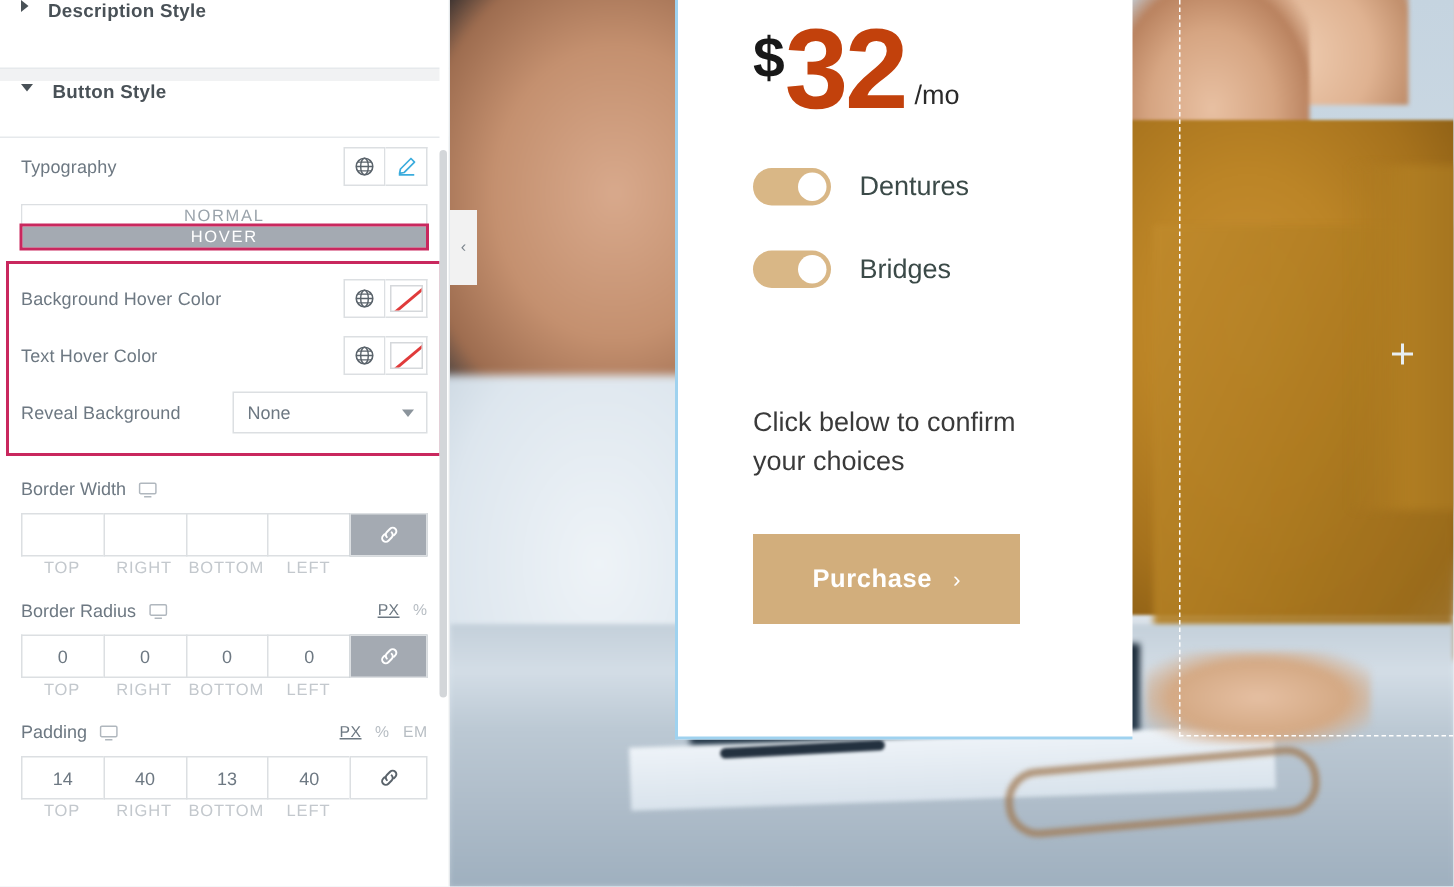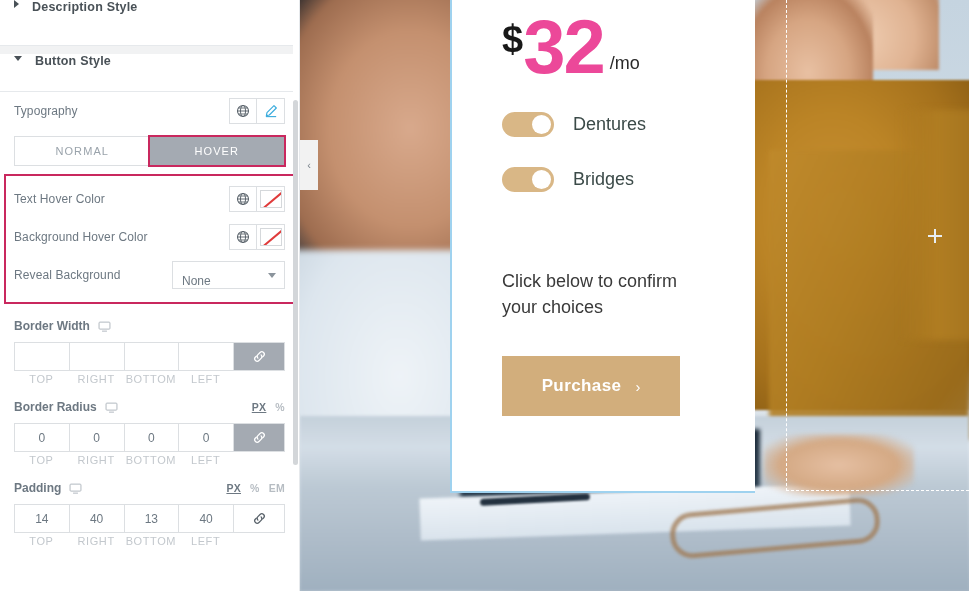--- a/index.html
+++ b/index.html
@@ -90,20 +90,21 @@
     transform: rotate(-40deg);
     transform-origin: center;
   }
 
   
   .tabs-wrap { padding: 6px 0 0 0; }
   .tabs {
     display: flex;
     border: 1px solid #dcdfe2;
     height: 30px;
+    flex-direction: column;
   }
   .tab {
     flex: 1;
     display: flex; align-items: center; justify-content: center;
     font-size: 11px; letter-spacing: 1.1px;
     color: #9aa3ab;
     background: #fff;
     cursor: pointer;
   }
   .tab.active {
@@ -119,44 +120,43 @@
   
   .hl-box {
     border: 2px solid #c9285e;
     padding: 4px 8px 8px 8px;
     margin: 8px -10px 0 -10px;
   }
 
   
   .sel {
     position: relative;
-    width: 113px; height: 28px;
+    width: 130px; height: 28px;
     border: 1px solid #dcdfe2;
     background: #fff;
-    display: flex; align-items: flex-end;
+    display: flex; align-items: center;
     padding: 0 22px 0 9px;
     font-size: 12px; color: #6d7882;
     cursor: pointer;
   }
   .sel .chev {
     position: absolute; right: 8px; top: 50%;
     margin-top: -2px;
     width: 0; height: 0;
     border-top: 5px solid #8b949c;
     border-left: 4px solid transparent;
     border-right: 4px solid transparent;
   }
 
   
   .dim-block { padding-top: 10px; }
   .dim-head {
     display: flex; align-items: center;
     height: 24px;
     justify-content: space-between;
-    font-weight: bold;
   }
   .dim-head-left { display: flex; align-items: center; gap: 8px; }
   .dim-title { font-size: 12px; color: #6d7882; }
   .monitor-i { display:block; }
   .units { display: flex; align-items: center; gap: 9px; }
   .unit {
     font-size: 10.5px; color: #b7bdc3; cursor: pointer;
     letter-spacing: .3px;
   }
   .unit.active { color: #6d7882; text-decoration: underline; }
@@ -351,21 +351,21 @@
   .price-line {
     display: flex; align-items: flex-start;
     padding-top: 22px;
     line-height: 1;
   }
   .price-cur {
     font-size: 38px; color: #181818; font-weight: bold;
     line-height: 1; margin-top: 8px;
   }
   .price-num {
-    font-size: 76px; color: #ec4899; font-weight: bold;
+    font-size: 76px; color: #c2410c; font-weight: bold;
     line-height: .92; letter-spacing: -2px;
   }
   .price-per {
     font-size: 18px; color: #2a2a2a;
     align-self: flex-end; margin-left: 6px; margin-bottom: 10px;
   }
 
   .feat { display: flex; align-items: center; margin-top: 30px; }
   .toggle {
     width: 52px; height: 25px;
@@ -470,57 +470,57 @@
         </div>
 
         <div class="tabs-wrap">
           <div class="tabs">
             <div class="tab">NORMAL</div>
             <div class="tab active tab-hl">HOVER</div>
           </div>
         </div>
 
         <div class="hl-box">
+
+          <div class="row">
+            <span class="row-label">Background Hover Color</span>
+            <span class="ctrl-group">
+              <span class="ctrl-btn">
+                <svg width="14" height="14" viewBox="0 0 16 16">
+                  <circle cx="8" cy="8" r="6.3" fill="none" stroke="#5a636b" stroke-width="1.2"></circle>
+                  <ellipse cx="8" cy="8" rx="2.9" ry="6.3" fill="none" stroke="#5a636b" stroke-width="1.1"></ellipse>
+                  <line x1="1.7" y1="8" x2="14.3" y2="8" stroke="#5a636b" stroke-width="1.1"></line>
+                  <line x1="2.8" y1="4.6" x2="13.2" y2="4.6" stroke="#5a636b" stroke-width="1"></line>
+                  <line x1="2.8" y1="11.4" x2="13.2" y2="11.4" stroke="#5a636b" stroke-width="1"></line>
+                </svg>
+              </span>
+              <span class="ctrl-btn">
+                <span class="swatch-none"></span>
+              </span>
+            </span>
+          </div>
 
           <div class="row">
             <span class="row-label">Text Hover Color</span>
             <span class="ctrl-group">
               <span class="ctrl-btn">
                 <svg width="14" height="14" viewBox="0 0 16 16">
                   <circle cx="8" cy="8" r="6.3" fill="none" stroke="#5a636b" stroke-width="1.2"></circle>
                   <ellipse cx="8" cy="8" rx="2.9" ry="6.3" fill="none" stroke="#5a636b" stroke-width="1.1"></ellipse>
                   <line x1="1.7" y1="8" x2="14.3" y2="8" stroke="#5a636b" stroke-width="1.1"></line>
                   <line x1="2.8" y1="4.6" x2="13.2" y2="4.6" stroke="#5a636b" stroke-width="1"></line>
                   <line x1="2.8" y1="11.4" x2="13.2" y2="11.4" stroke="#5a636b" stroke-width="1"></line>
                 </svg>
               </span>
               <span class="ctrl-btn">
                 <span class="swatch-none"></span>
               </span>
             </span>
           </div>
 
-          <div class="row">
-            <span class="row-label">Background Hover Color</span>
-            <span class="ctrl-group">
-              <span class="ctrl-btn">
-                <svg width="14" height="14" viewBox="0 0 16 16">
-                  <circle cx="8" cy="8" r="6.3" fill="none" stroke="#5a636b" stroke-width="1.2"></circle>
-                  <ellipse cx="8" cy="8" rx="2.9" ry="6.3" fill="none" stroke="#5a636b" stroke-width="1.1"></ellipse>
-                  <line x1="1.7" y1="8" x2="14.3" y2="8" stroke="#5a636b" stroke-width="1.1"></line>
-                  <line x1="2.8" y1="4.6" x2="13.2" y2="4.6" stroke="#5a636b" stroke-width="1"></line>
-                  <line x1="2.8" y1="11.4" x2="13.2" y2="11.4" stroke="#5a636b" stroke-width="1"></line>
-                </svg>
-              </span>
-              <span class="ctrl-btn">
-                <span class="swatch-none"></span>
-              </span>
-            </span>
-          </div>
-
 
           <div class="row">
             <span class="row-label">Reveal Background</span>
             <span class="sel">
               <span>None</span>
               <span class="chev"></span>
             </span>
           </div>
 
         </div>

